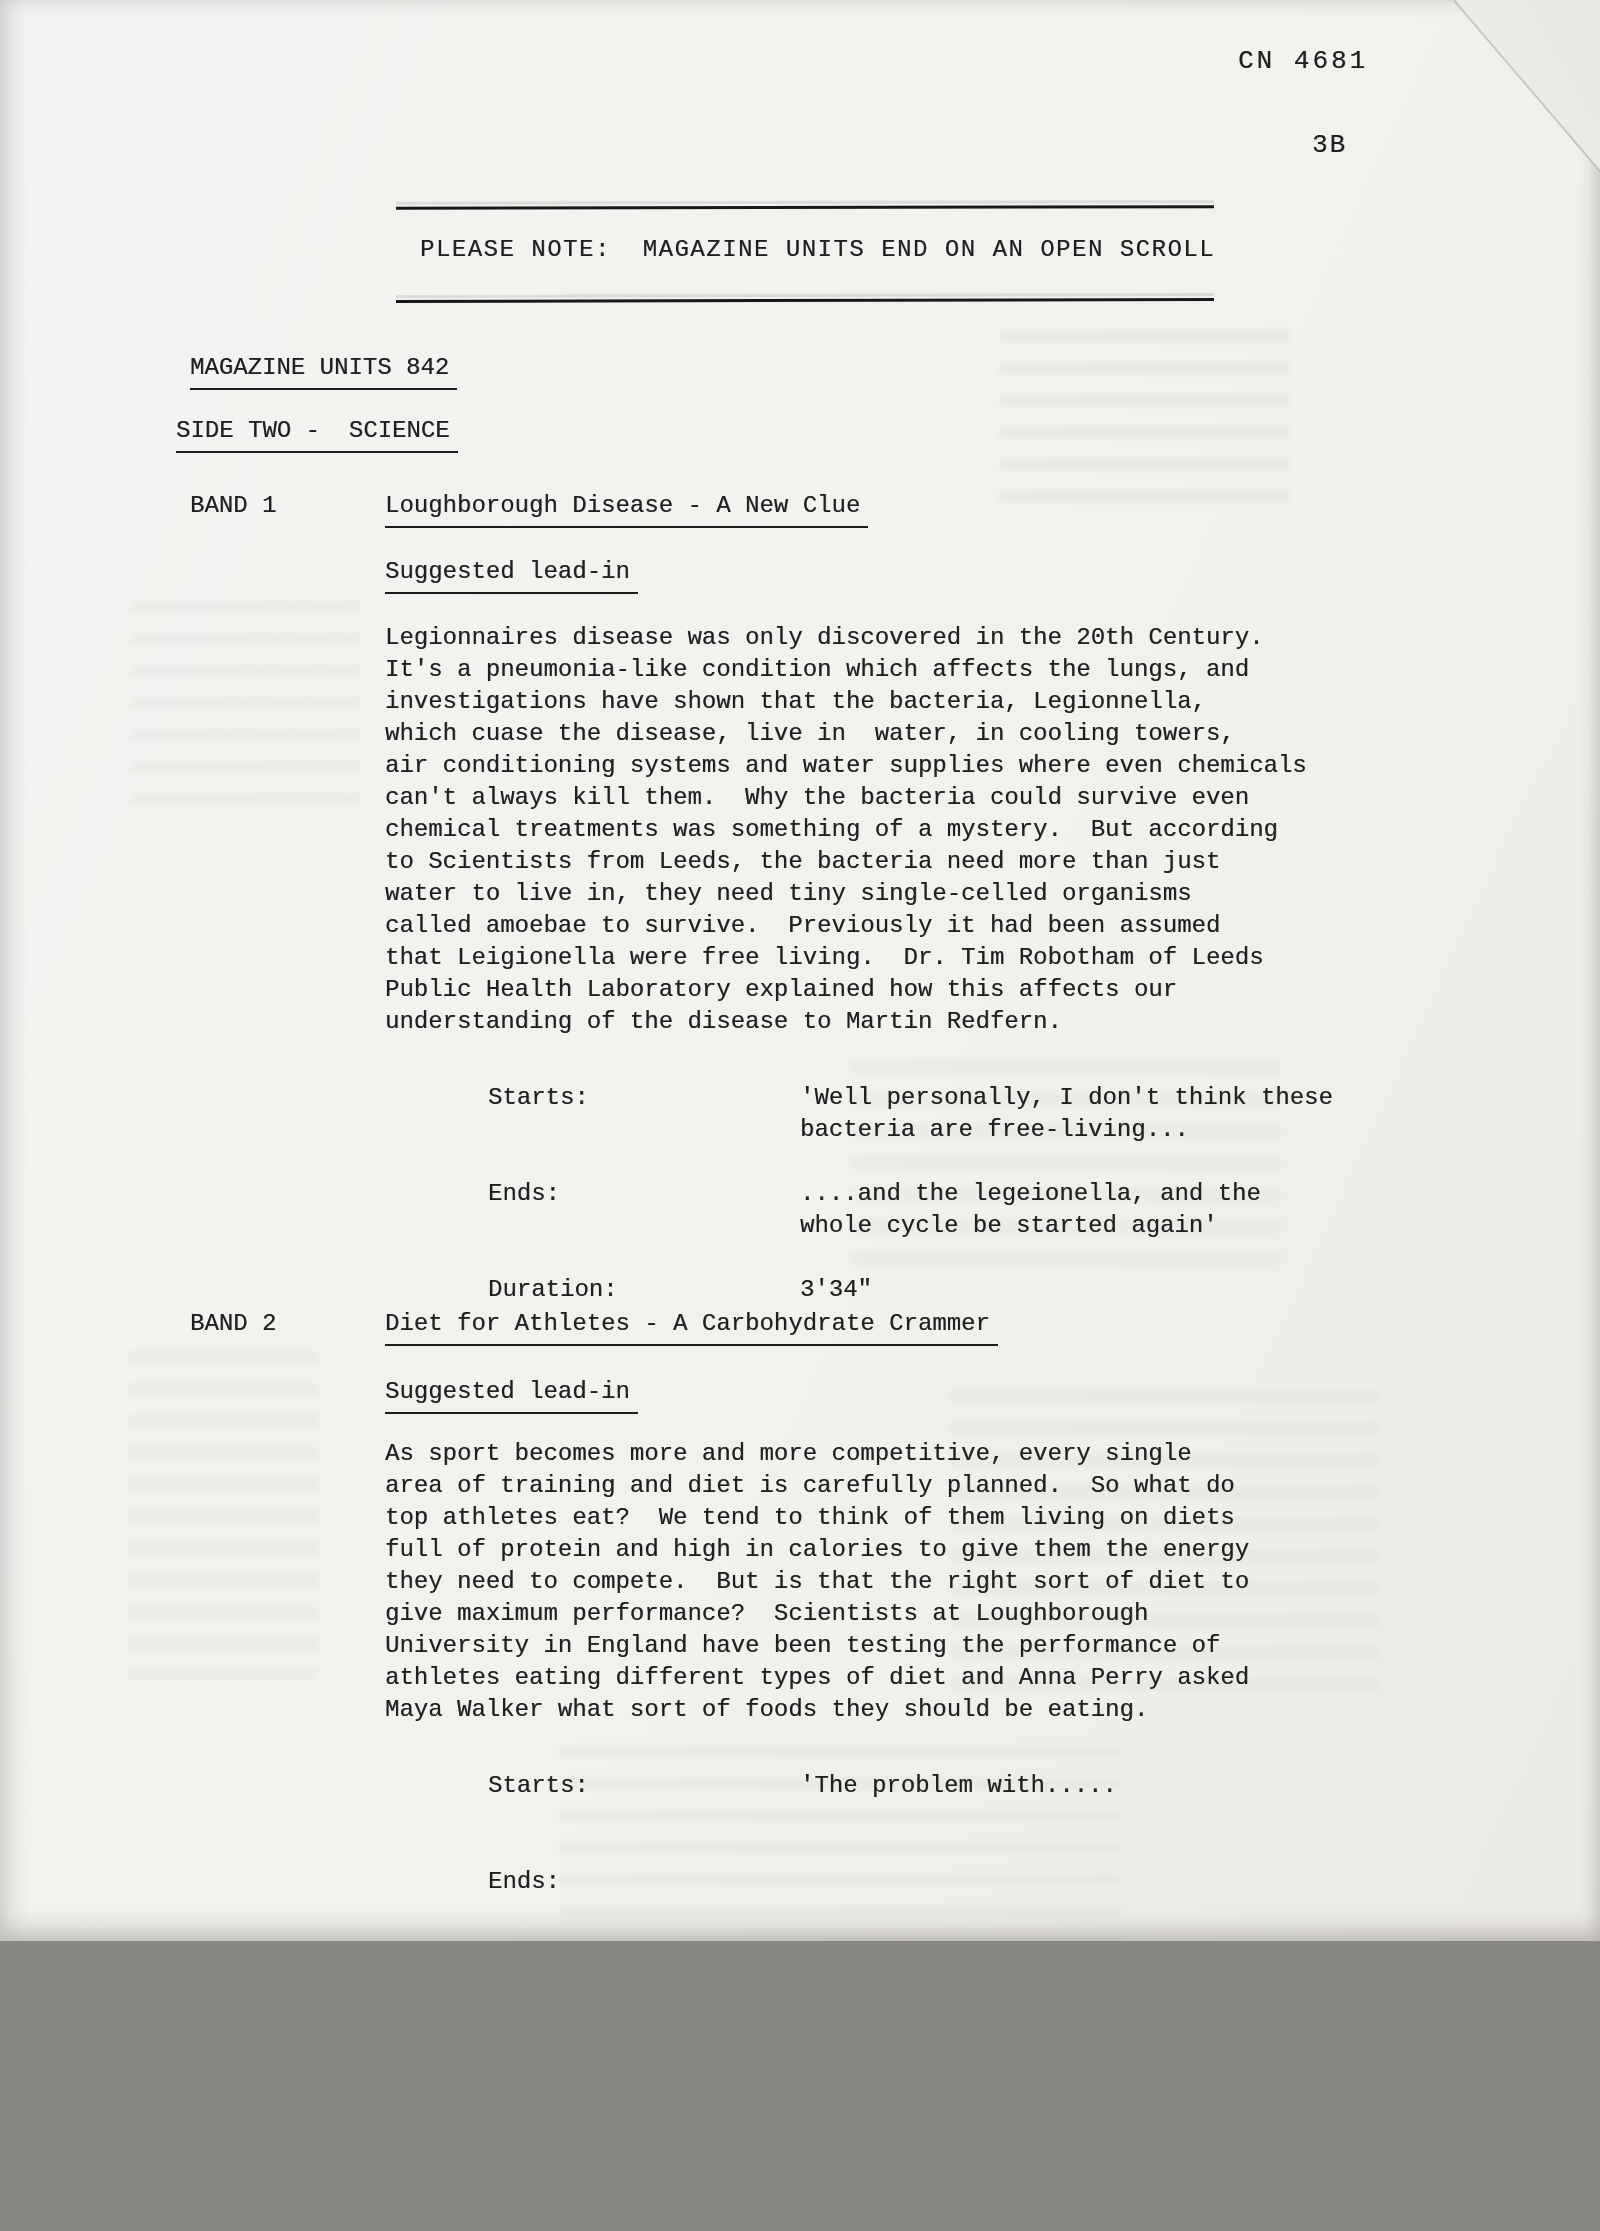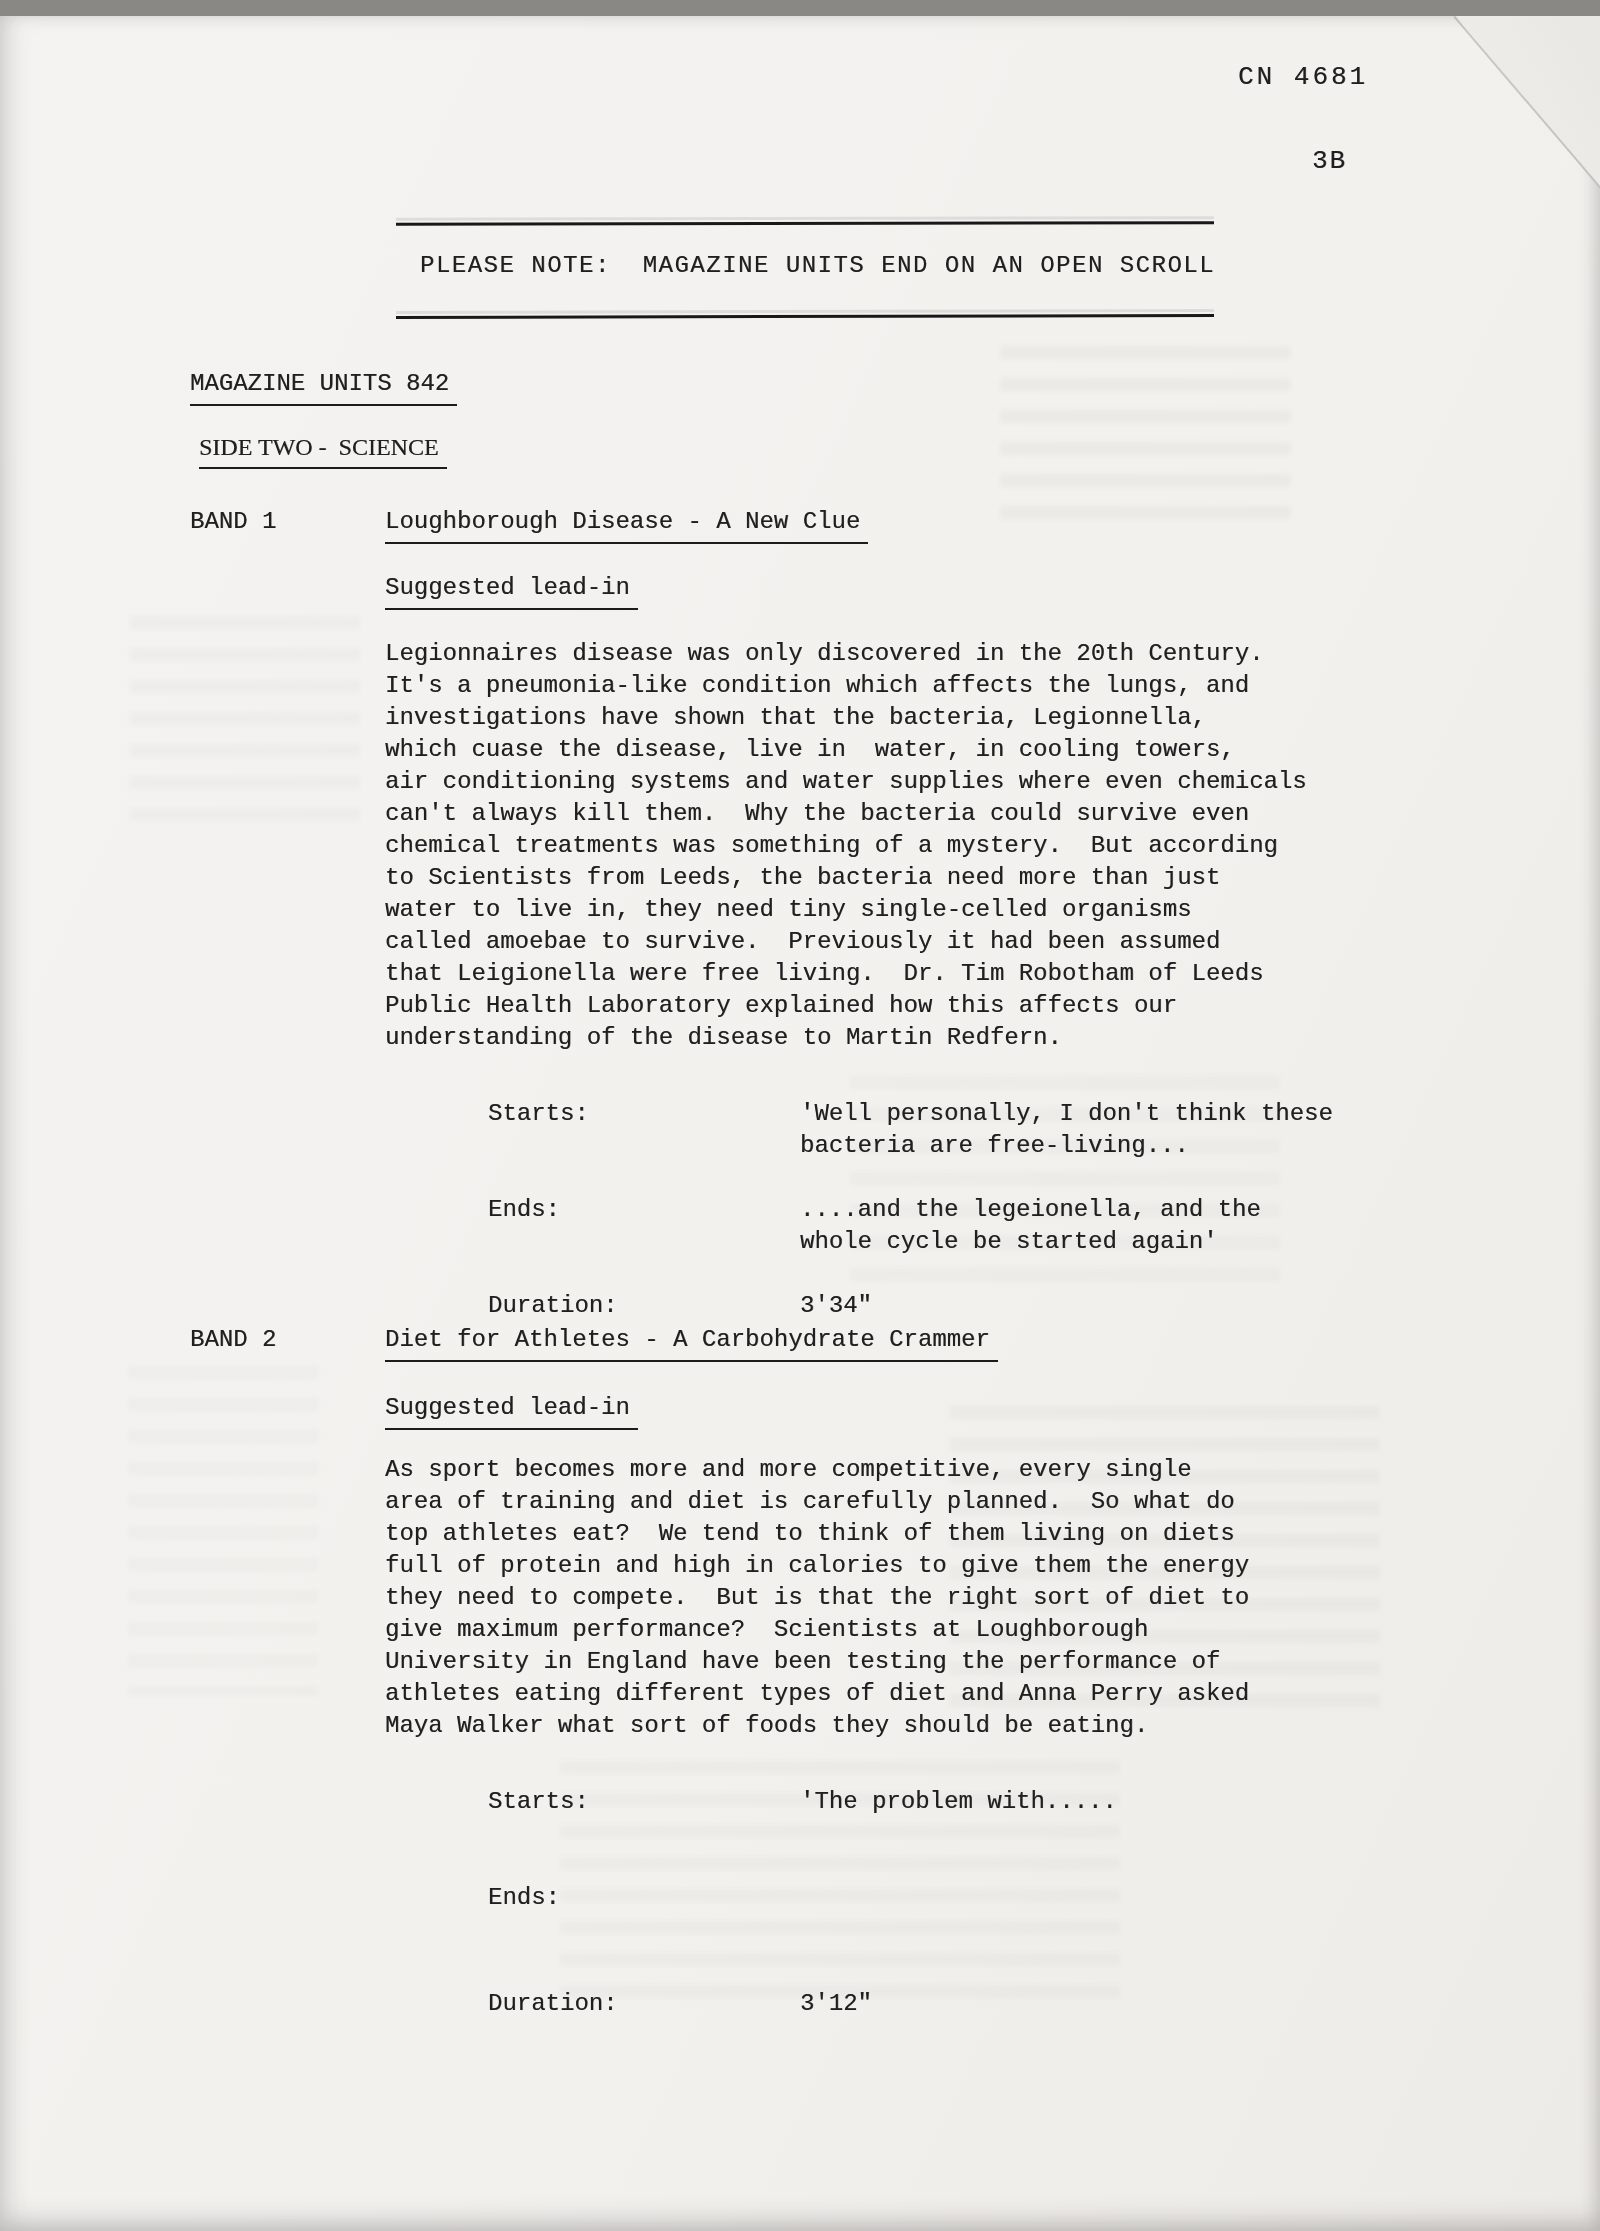--- a/index.html
+++ b/index.html
@@ -1,40 +1,40 @@
 <!DOCTYPE html>
 <html><head>
 <meta charset="utf-8">
 <style>
   html,body{margin:0;padding:0;background:#8a8885;}
   .page{
     position:relative;
-    width:1600px;height:2216px;
-    margin:16px auto;
+    width:1600px;height:1941px;
+    margin:0 auto;
     background:linear-gradient(115deg,#f4f3f1 0%,#f2f1ee 55%,#edebe7 100%);
     font-family:"Liberation Mono","DejaVu Sans Mono",monospace;
     color:#1f1f1f;
     overflow:hidden;
     box-shadow:inset 0 -14px 22px rgba(60,58,54,.18), inset 14px 0 22px rgba(60,58,54,.07), inset -6px 0 14px rgba(60,58,54,.10);
   }
   .txt{white-space:pre-wrap;}
   .abs{position:absolute;}
   .tw{ text-shadow:0.4px 0.4px 0 rgba(30,30,30,.55); }
   .u{display:inline-block;border-bottom:2.5px solid #1c1c1c;padding:0 8px 4px 0;}
   .fs24{font-size:24px;line-height:32px;}
   .fs26{font-size:26px;line-height:30px;}
   .rule{position:absolute;height:3px;background:#181818;box-shadow:0 -5px 0 rgba(40,40,40,.10);}
   
   .doc-number{left:1238px;top:46px;letter-spacing:3px;}
   .page-label{left:1312px;top:130px;letter-spacing:2px;}
   .rule-top{left:396px;top:206px;width:818px;transform:rotate(-.12deg);}
   .rule-bottom{left:396px;top:299px;width:818px;transform:rotate(-.15deg);}
   .notice{left:420px;top:234px;letter-spacing:1.5px;}
   .doc-title{left:190px;top:352px;}
-  .doc-subtitle{left:199px;top:415px;font-family:Liberation Serif, serif;}
+  .doc-subtitle{left:176px;top:415px;}
   
   .band-label{left:190px;}
   .band-title{left:385px;}
   .leadin-h{left:385px;}
   .para{left:385px;width:990px;}
   .cue-label{left:488px;}
   .cue-value{left:800px;width:640px;}
   
   .b1-label,.b1-title{top:490px;}
   .b1-leadin{top:556px;}

